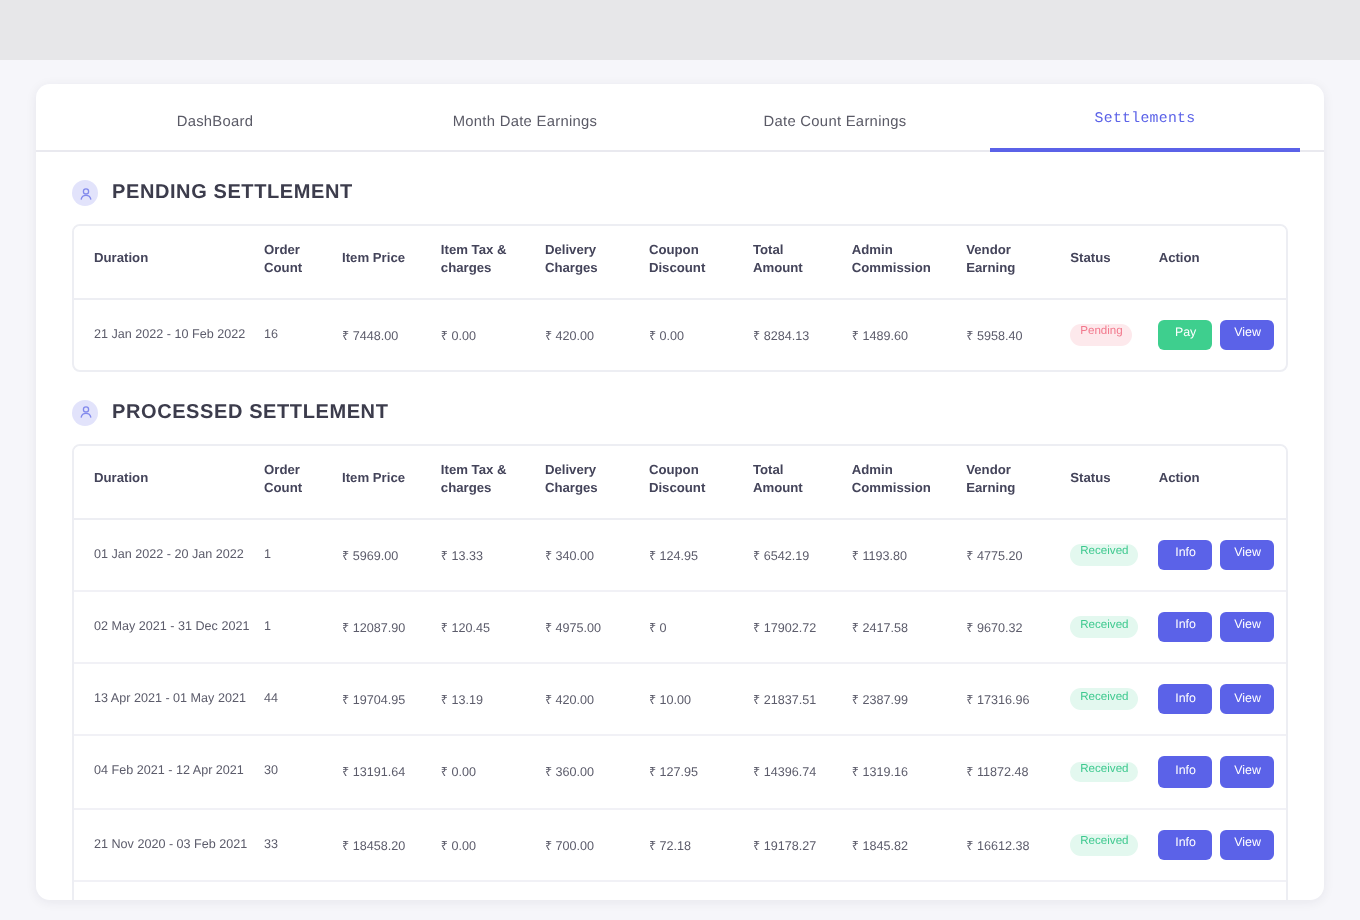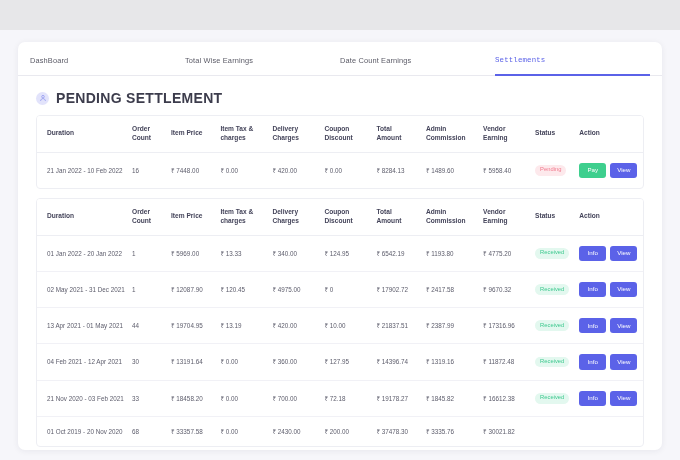--- a/index.html
+++ b/index.html
@@ -26,21 +26,21 @@
   }
 
   
   #tabs {
     display: flex; width: 100%;
     border-bottom: 1px solid #e9e9ef;
     padding: 0 12px;
   }
   .tab {
     flex: 1 1 0;
-    text-align: left;
+    text-align: center;
     font-size: 7.4px;
     color: #5a5a66;
     padding: 14px 0 9px 0;
     letter-spacing: .15px;
     border-bottom: 2px solid transparent;
     margin-bottom: -1px;
     cursor: pointer;
     white-space: nowrap;
   }
   .tab.active { color: #5b62e8; border-bottom-color: #5b62e8; font-family: Liberation Mono, monospace; }
@@ -51,21 +51,21 @@
     padding: 14px 18px 0 18px;
   }
   .avatar {
     width: 13px; height: 13px; border-radius: 50%;
     background: #e2e3fb;
     display: flex; align-items: center; justify-content: center;
     flex: 0 0 auto;
   }
   .avatar svg { display: block; }
   .section-title {
-    font-size: 14px; font-weight: bold; color: #3c3c4c;
+    font-size: 10px; font-weight: bold; color: #3c3c4c;
     letter-spacing: .3px;
   }
 
   
   .table-wrap {
     margin: 9px 18px 0 18px;
     border: 1px solid #edeef3;
     border-radius: 4px;
     overflow: hidden;
   }
@@ -136,21 +136,21 @@
 </head>
 <body>
 
 <div id="topbar"></div>
 
 <div id="page">
   <div id="card">
 
     <div id="tabs">
         <div class="tab">DashBoard</div>
-        <div class="tab">Total Wise Earnings</div>
+        <div class="tab">Month Date Earnings</div>
         <div class="tab">Date Count Earnings</div>
         <div class="tab active">Settlements</div>
       </div>
 
     <div class="section-head">
       <span class="avatar">
         <svg width="8" height="8" viewBox="0 0 16 16">
           <circle cx="8" cy="5.4" r="2.6" fill="none" stroke="#8289ec" stroke-width="1.3"></circle>
           <path d="M3.2 13.2c.5-2.6 2.4-3.9 4.8-3.9s4.3 1.3 4.8 3.9" fill="none" stroke="#8289ec" stroke-width="1.3" stroke-linecap="round"></path>
         </svg>
@@ -204,20 +204,29 @@
                 <div class="btn-group">
                   <button class="btn pay">Pay</button>
                   <button class="btn view">View</button>
                 </div>
               </td>
             </tr>
           </tbody>
       </table>
     </div>
 
+    <div class="section-head">
+      <span class="avatar">
+        <svg width="8" height="8" viewBox="0 0 16 16">
+          <circle cx="8" cy="5.4" r="2.6" fill="none" stroke="#8289ec" stroke-width="1.3"></circle>
+          <path d="M3.2 13.2c.5-2.6 2.4-3.9 4.8-3.9s4.3 1.3 4.8 3.9" fill="none" stroke="#8289ec" stroke-width="1.3" stroke-linecap="round"></path>
+        </svg>
+      </span>
+      <span class="section-title">PROCESSED SETTLEMENT</span>
+    </div>
 
     <div class="table-wrap">
       <table>
         <colgroup>
           <col class="c-dur">
             <col class="c-oc">
             <col class="c-ip">
             <col class="c-itc">
           <col class="c-dc">
             <col class="c-cd">

